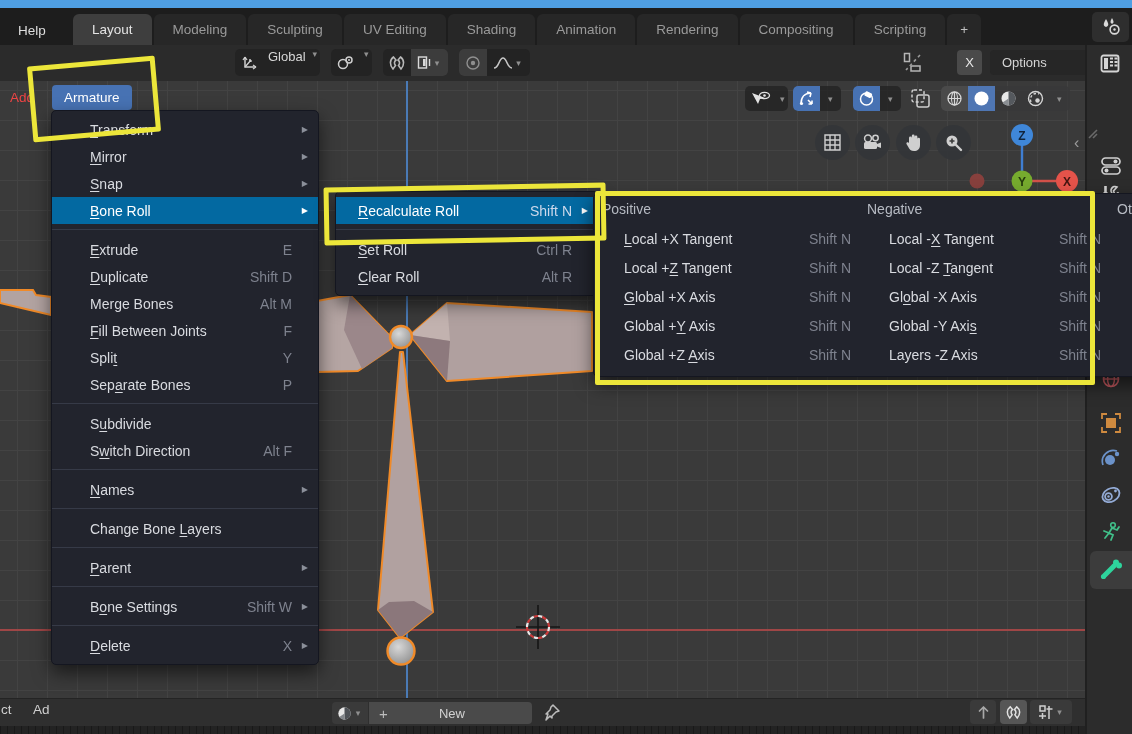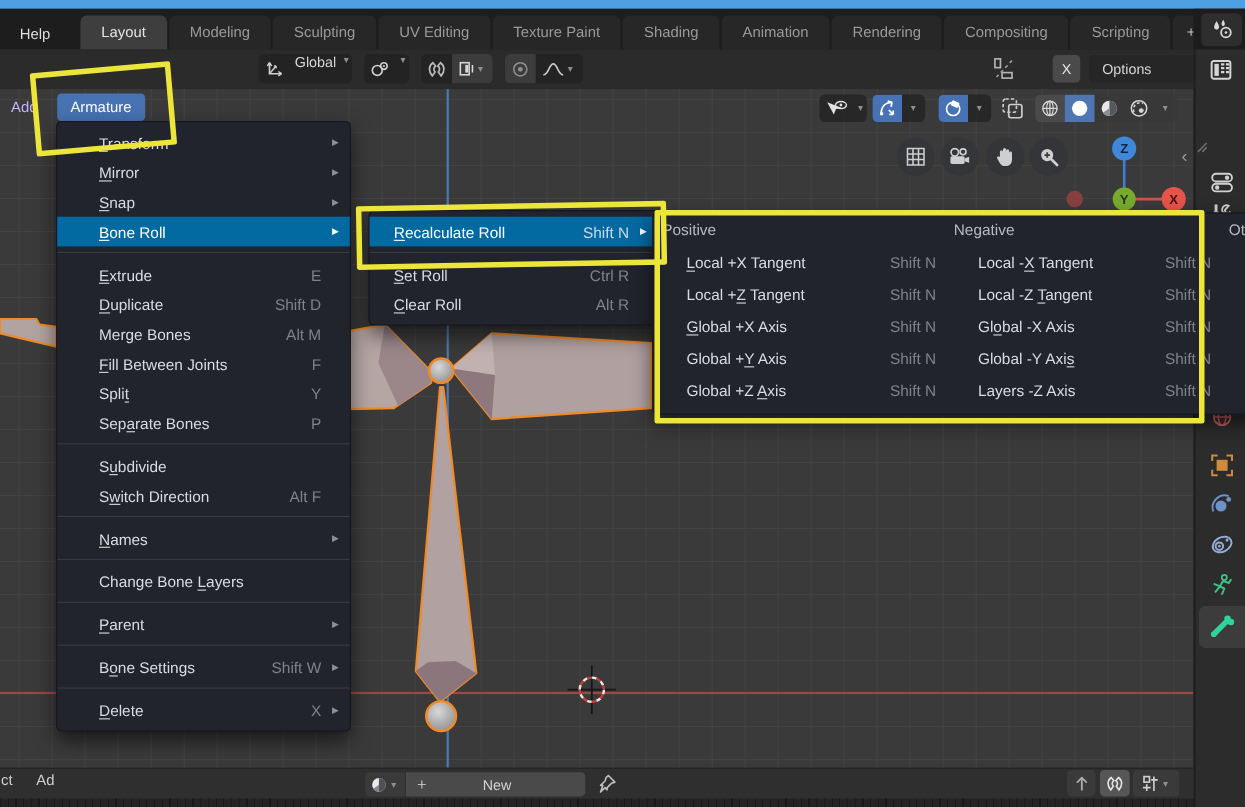--- a/index.html
+++ b/index.html
@@ -30,21 +30,21 @@
         font-size:13px;text-align:center;line-height:25px;}
   .optbtn{left:990px;top:50px;height:25px;background:#262626;border-radius:4px;color:#d5d5d5;font-size:13px;
           display:flex;align-items:center;padding:0 8px 0 12px;gap:36px;}
 
   
   .viewport{left:0;top:81px;width:1085px;height:617px;background:#3a3a3a;
       background-image:linear-gradient(#434343 1px,transparent 1px),linear-gradient(90deg,#434343 1px,transparent 1px);
       background-size:30px 30px;background-position:17px 9px;}
   .axis-z{left:406px;top:81px;width:2px;height:617px;background:#4a7ab5;}
   .axis-x{left:0;top:629px;width:1085px;height:2px;background:#9f4646;}
-  .vhead-add{left:10px;top:86px;height:24px;line-height:24px;color:#c4b5fd;font-size:13.5px;}
+  .vhead-add{left:10px;top:86px;height:24px;line-height:24px;color:#ef4444;font-size:13.5px;}
   .vhead-armature{left:52px;top:85px;height:25px;line-height:25px;background:#4772b3;color:#fff;
                   font-size:13.5px;padding:0 12px;border-radius:4px;}
   .hgrp{top:86px;height:25px;display:flex;align-items:center;background:#232323cc;border-radius:5px;overflow:hidden;}
   .hgrp .seg{display:flex;align-items:center;height:100%;padding:0 5px;}
   .seg.blue{background:#4772b3;}
   .shadepill{top:86px;height:25px;display:flex;align-items:center;background:#38383acc;border-radius:5px;overflow:hidden;}
   .shadepill .seg{height:100%;display:flex;align-items:center;padding:0 5px;}
   .navbtn{width:35px;height:35px;border-radius:50%;background:#333538e6;display:flex;align-items:center;justify-content:center;}
   .collapse{color:#9b9b9b;font-size:16px;line-height:14px;}
 
@@ -104,21 +104,20 @@
 
   <div class="abs blue-strip"></div>
 
   <div class="abs tabbar">
     <div class="abs help">Help</div>
     <div class="abs" id="tabs">
         <div class="tab active">Layout</div>
         <div class="tab">Modeling</div>
         <div class="tab">Sculpting</div>
         <div class="tab">UV Editing</div>
-        <div class="tab">Texture Paint</div>
         <div class="tab">Shading</div>
         <div class="tab">Animation</div>
         <div class="tab">Rendering</div>
         <div class="tab">Compositing</div>
         <div class="tab">Scripting</div>
         <div class="tab plus">+</div>
       </div>
   </div>
   <div class="abs rp-top"></div>
   <div class="abs rp-btn">

